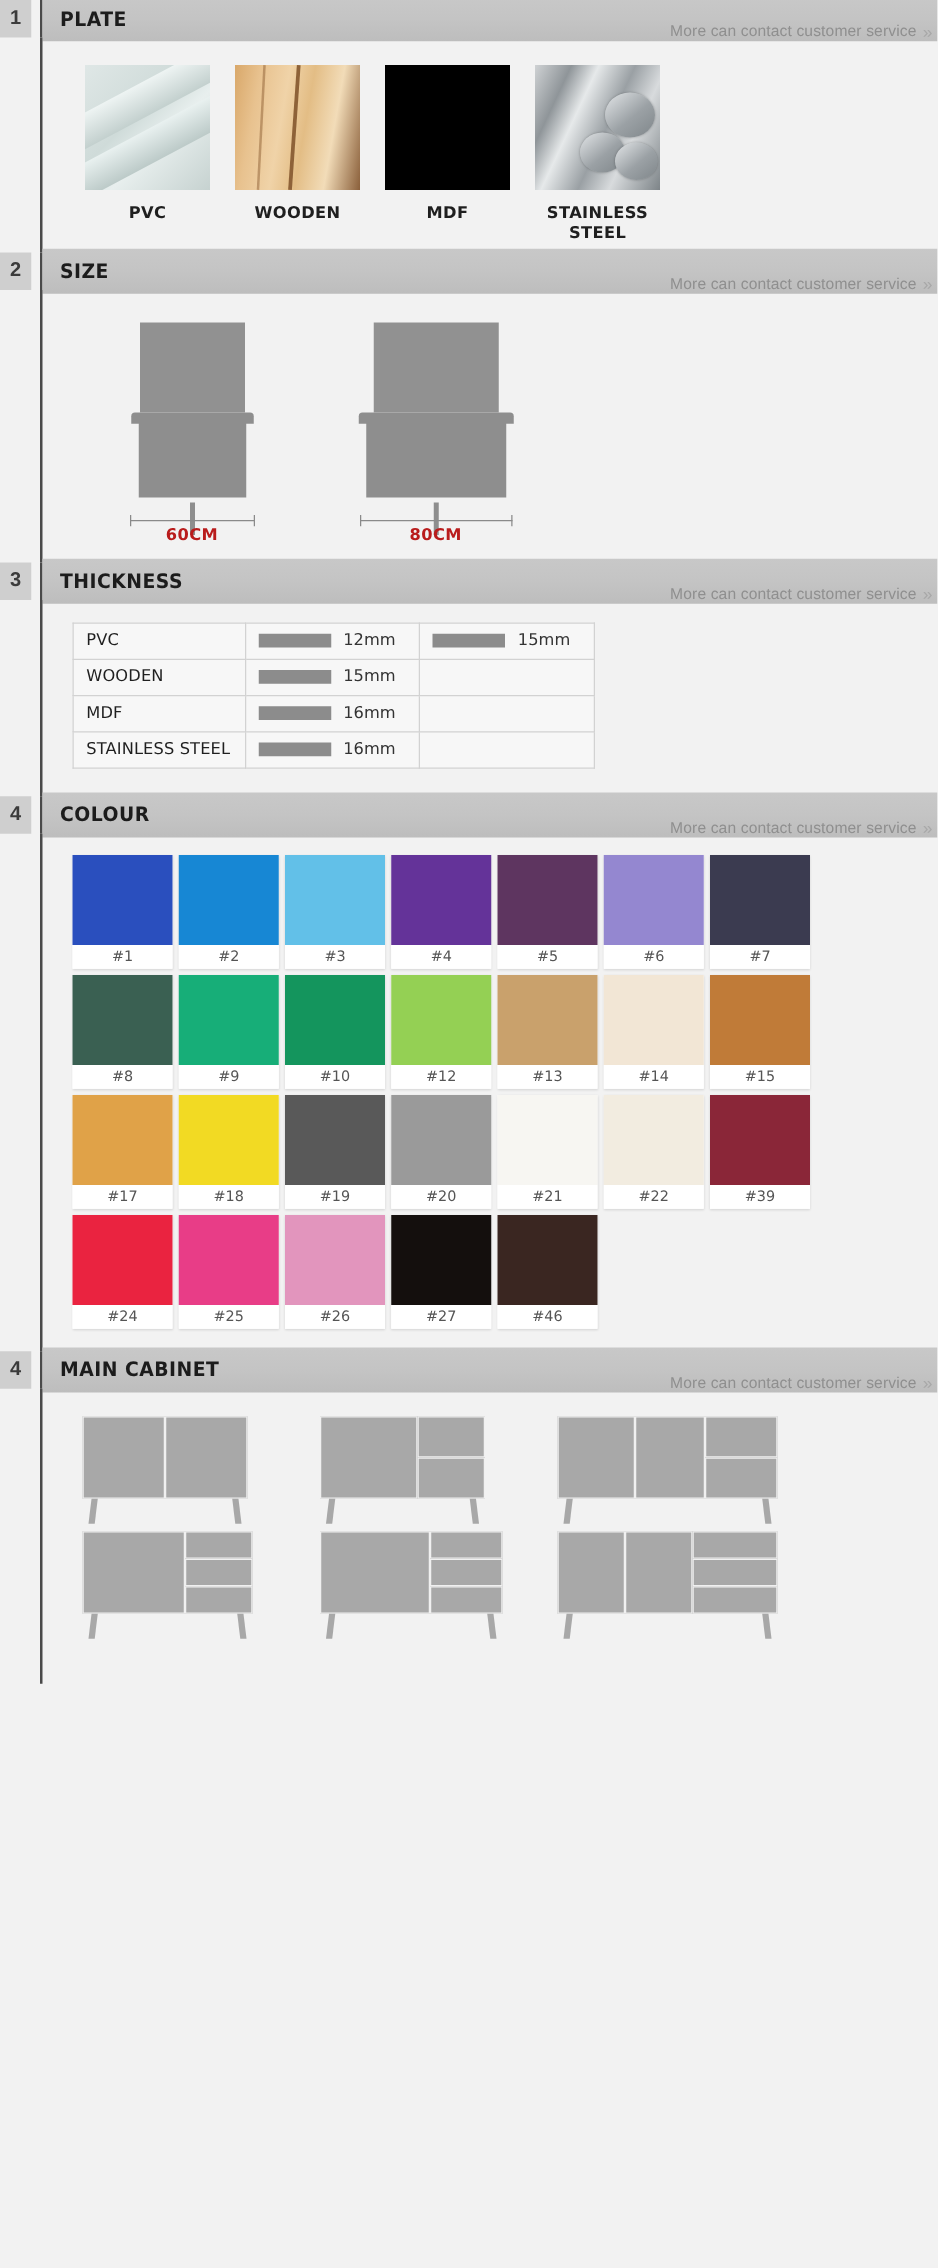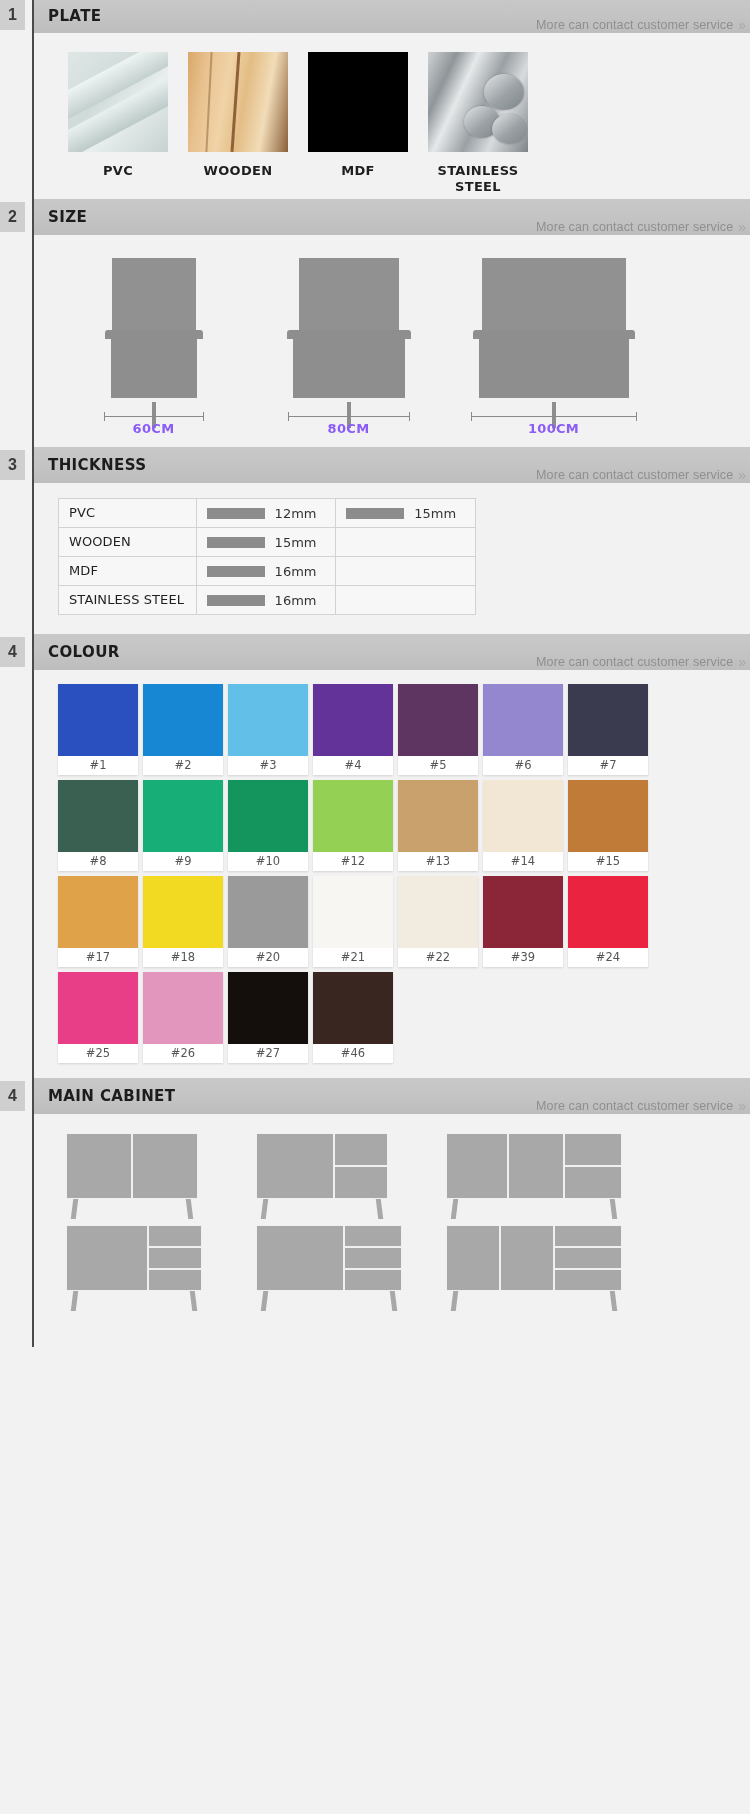--- a/index.html
+++ b/index.html
@@ -130,21 +130,21 @@
   .faucet{position:absolute;width:4px;background:#8e8e8e;left:50%;margin-left:-2px;}
   .dim{margin-top:12px;position:relative;height:30px;}
   .dim .line{position:absolute;top:6px;left:0;right:0;height:1px;background:#8a8a8a;}
   .dim .line:before,.dim .line:after{
     content:"";position:absolute;top:-4px;width:1px;height:9px;background:#8a8a8a;
   }
   .dim .line:before{left:0;}
   .dim .line:after{right:0;}
   .dim .txt{
     position:absolute;top:11px;left:0;right:0;text-align:center;
-    font-size:13px;font-weight:bold;color:#8b5cf6;
+    font-size:13px;font-weight:bold;color:#b91c1c;
     font-family:"DejaVu Sans", sans-serif;letter-spacing:.3px;
   }
 
   
   .thk-wrap{padding:18px 0 22px 12px;}
   table.thk{border-collapse:collapse;width:418px;background:#f7f7f7;}
   table.thk td{
     border:1px solid #d2d2d2;height:28px;padding:0 10px;
     font-size:13px;color:#1f1f1f;
     font-family:"DejaVu Sans", sans-serif;
@@ -262,32 +262,20 @@
               <div class="cab" style="width:112px;height:68px;margin-top:-26px;">
                 <div class="top"></div>
                   <div class="box"></div>
               </div>
               <div class="dim" style="width:122px;margin:12px auto 0;">
                 <div class="line"></div>
                 <div class="txt">80CM</div>
               </div>
             </div>
 
-            <div class="size-cell" style="width:215px">
-              <div class="mirror" style="width:144px;height:72px;"></div>
-              <div class="faucet" style="height:26px;top:72px;position:relative;margin:0 auto;left:0;"></div>
-              <div class="cab" style="width:150px;height:68px;margin-top:-26px;">
-                <div class="top"></div>
-                  <div class="box"></div>
-              </div>
-              <div class="dim" style="width:166px;margin:12px auto 0;">
-                <div class="line"></div>
-                <div class="txt">100CM</div>
-              </div>
-            </div>
 
           </div>
         </div>
       </div>
     </div>
   </div>
 
   <div class="section">
     <div class="banner">
       <div class="num">3</div>
@@ -417,20 +405,24 @@
             </div>
             <div class="col-item">
               <span class="col-chip" style="background: rgb(224, 162, 72);"></span>
               <div class="col-tag">#17</div>
             </div>
             <div class="col-item">
               <span class="col-chip" style="background: rgb(242, 218, 35);"></span>
               <div class="col-tag">#18</div>
             </div>
             <div class="col-item">
+              <span class="col-chip" style="background: rgb(89, 89, 89);"></span>
+              <div class="col-tag">#19</div>
+            </div>
+            <div class="col-item">
               <span class="col-chip" style="background: rgb(154, 154, 154);"></span>
               <div class="col-tag">#20</div>
             </div>
             <div class="col-item">
               <span class="col-chip" style="background: rgb(247, 246, 242);"></span>
               <div class="col-tag">#21</div>
             </div>
             <div class="col-item">
               <span class="col-chip" style="background: rgb(242, 236, 224);"></span>
               <div class="col-tag">#22</div>

